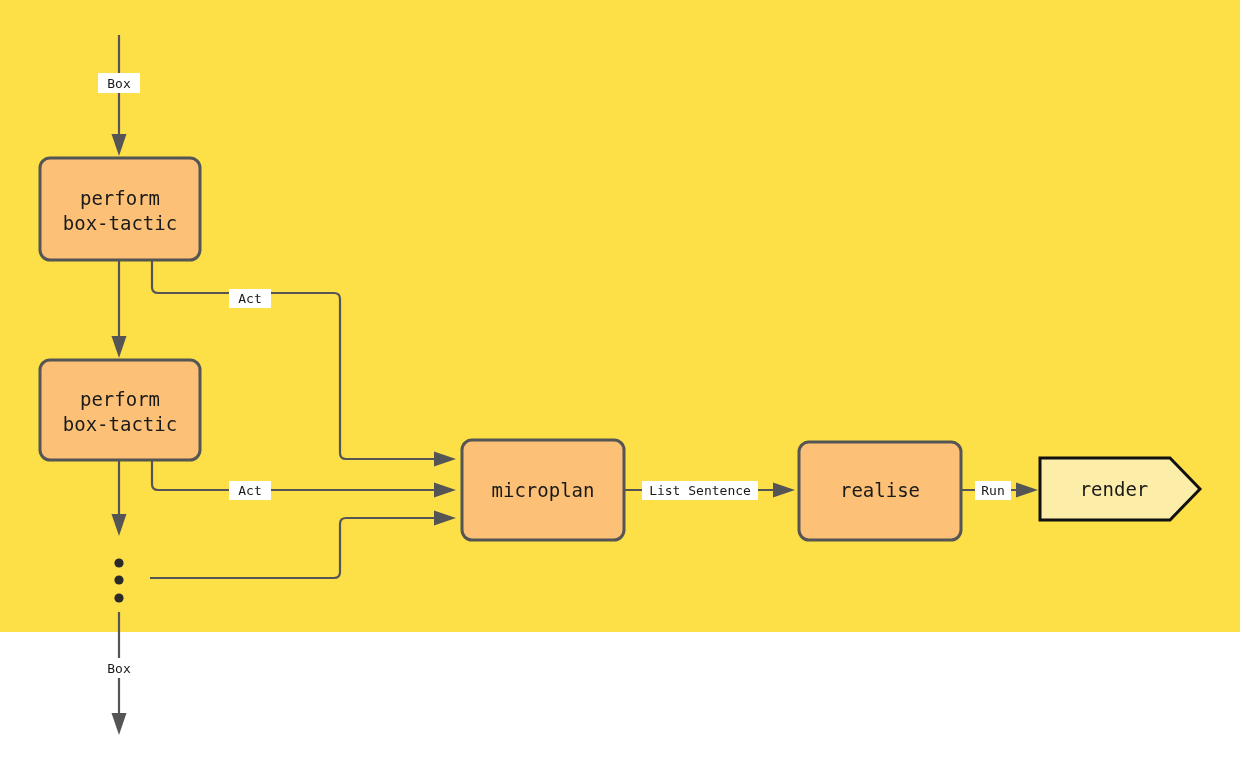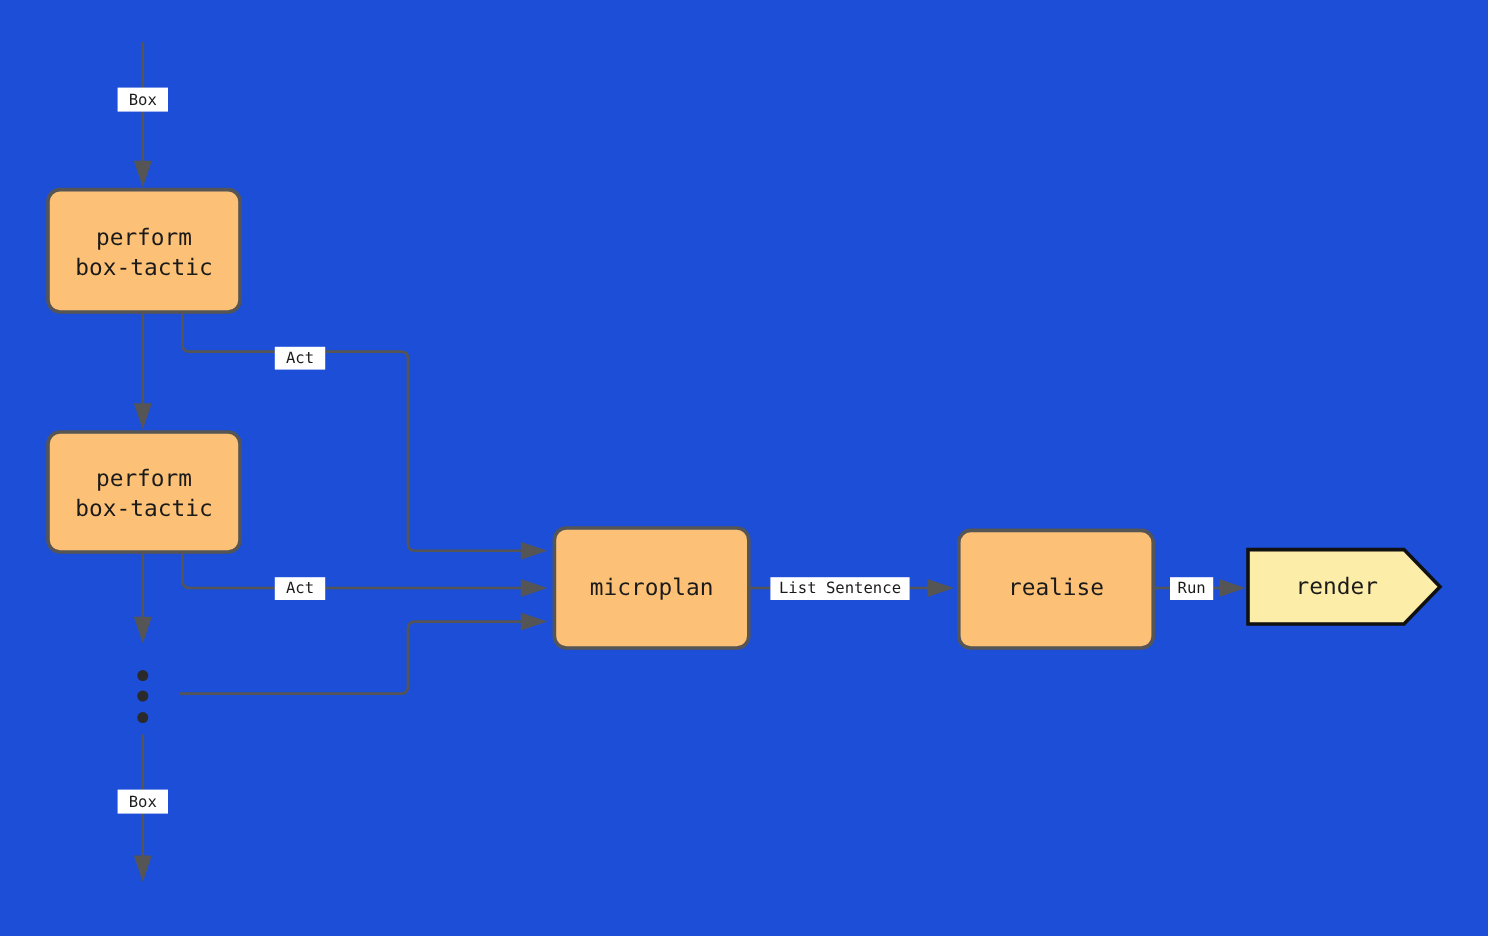--- a/index.html
+++ b/index.html
@@ -10,22 +10,22 @@
   }
   body {
     width: 1240px;
     height: 780px;
     font-family: "DejaVu Sans Mono", "Liberation Mono", monospace;
     overflow: hidden;
   }
   #diagram-root {
     position: relative;
     width: 1240px;
-    height: 780px;
-    background: #1d4ed8;
+    height: 632px;
+    background: #fde047;
   }
   svg#diagram-canvas {
     position: absolute;
     top: 0;
     left: 0;
     width: 1240px;
     height: 780px;
   }
   .node-label {
     font-family: "DejaVu Sans Mono", "Liberation Mono", monospace;

